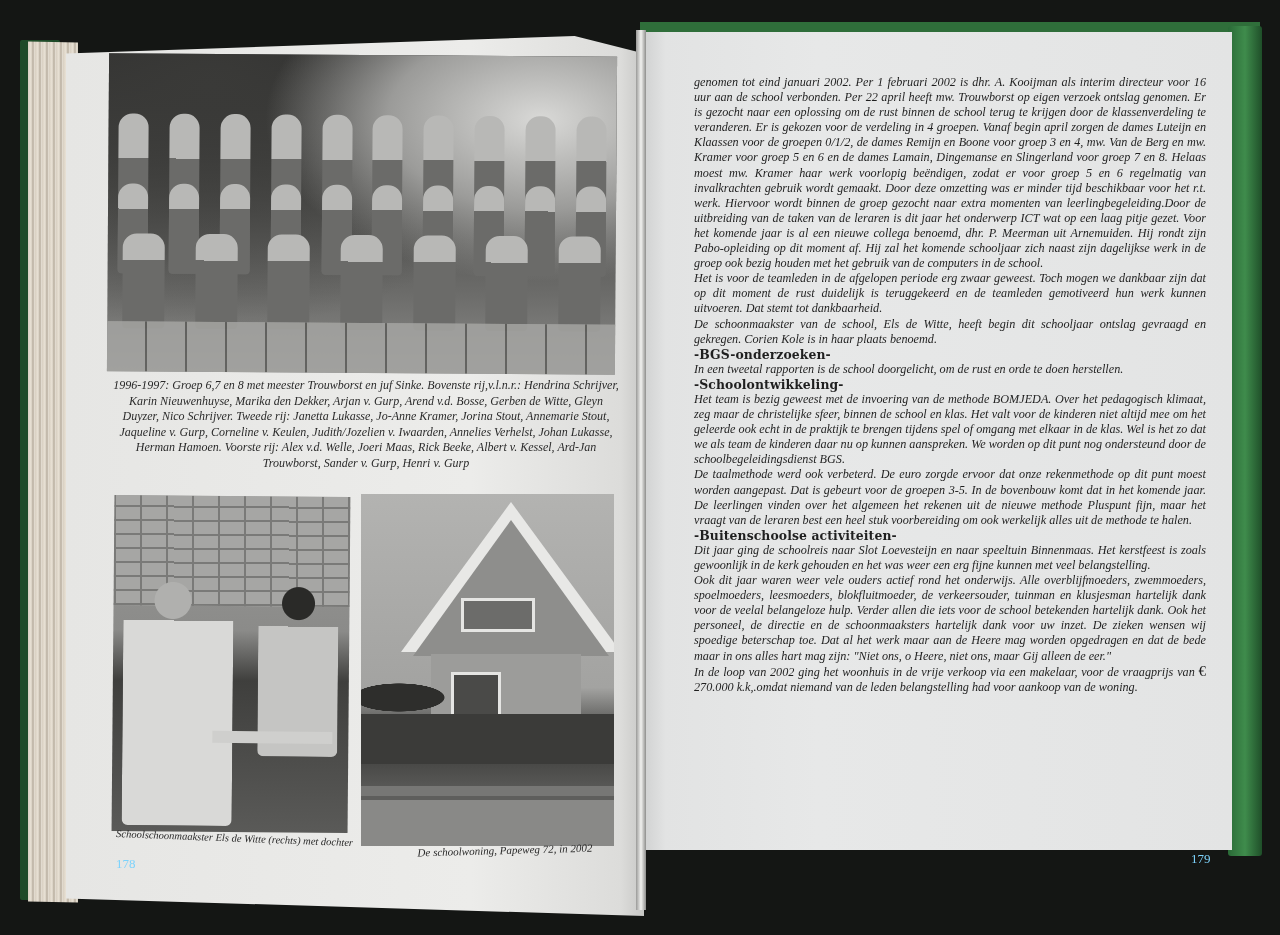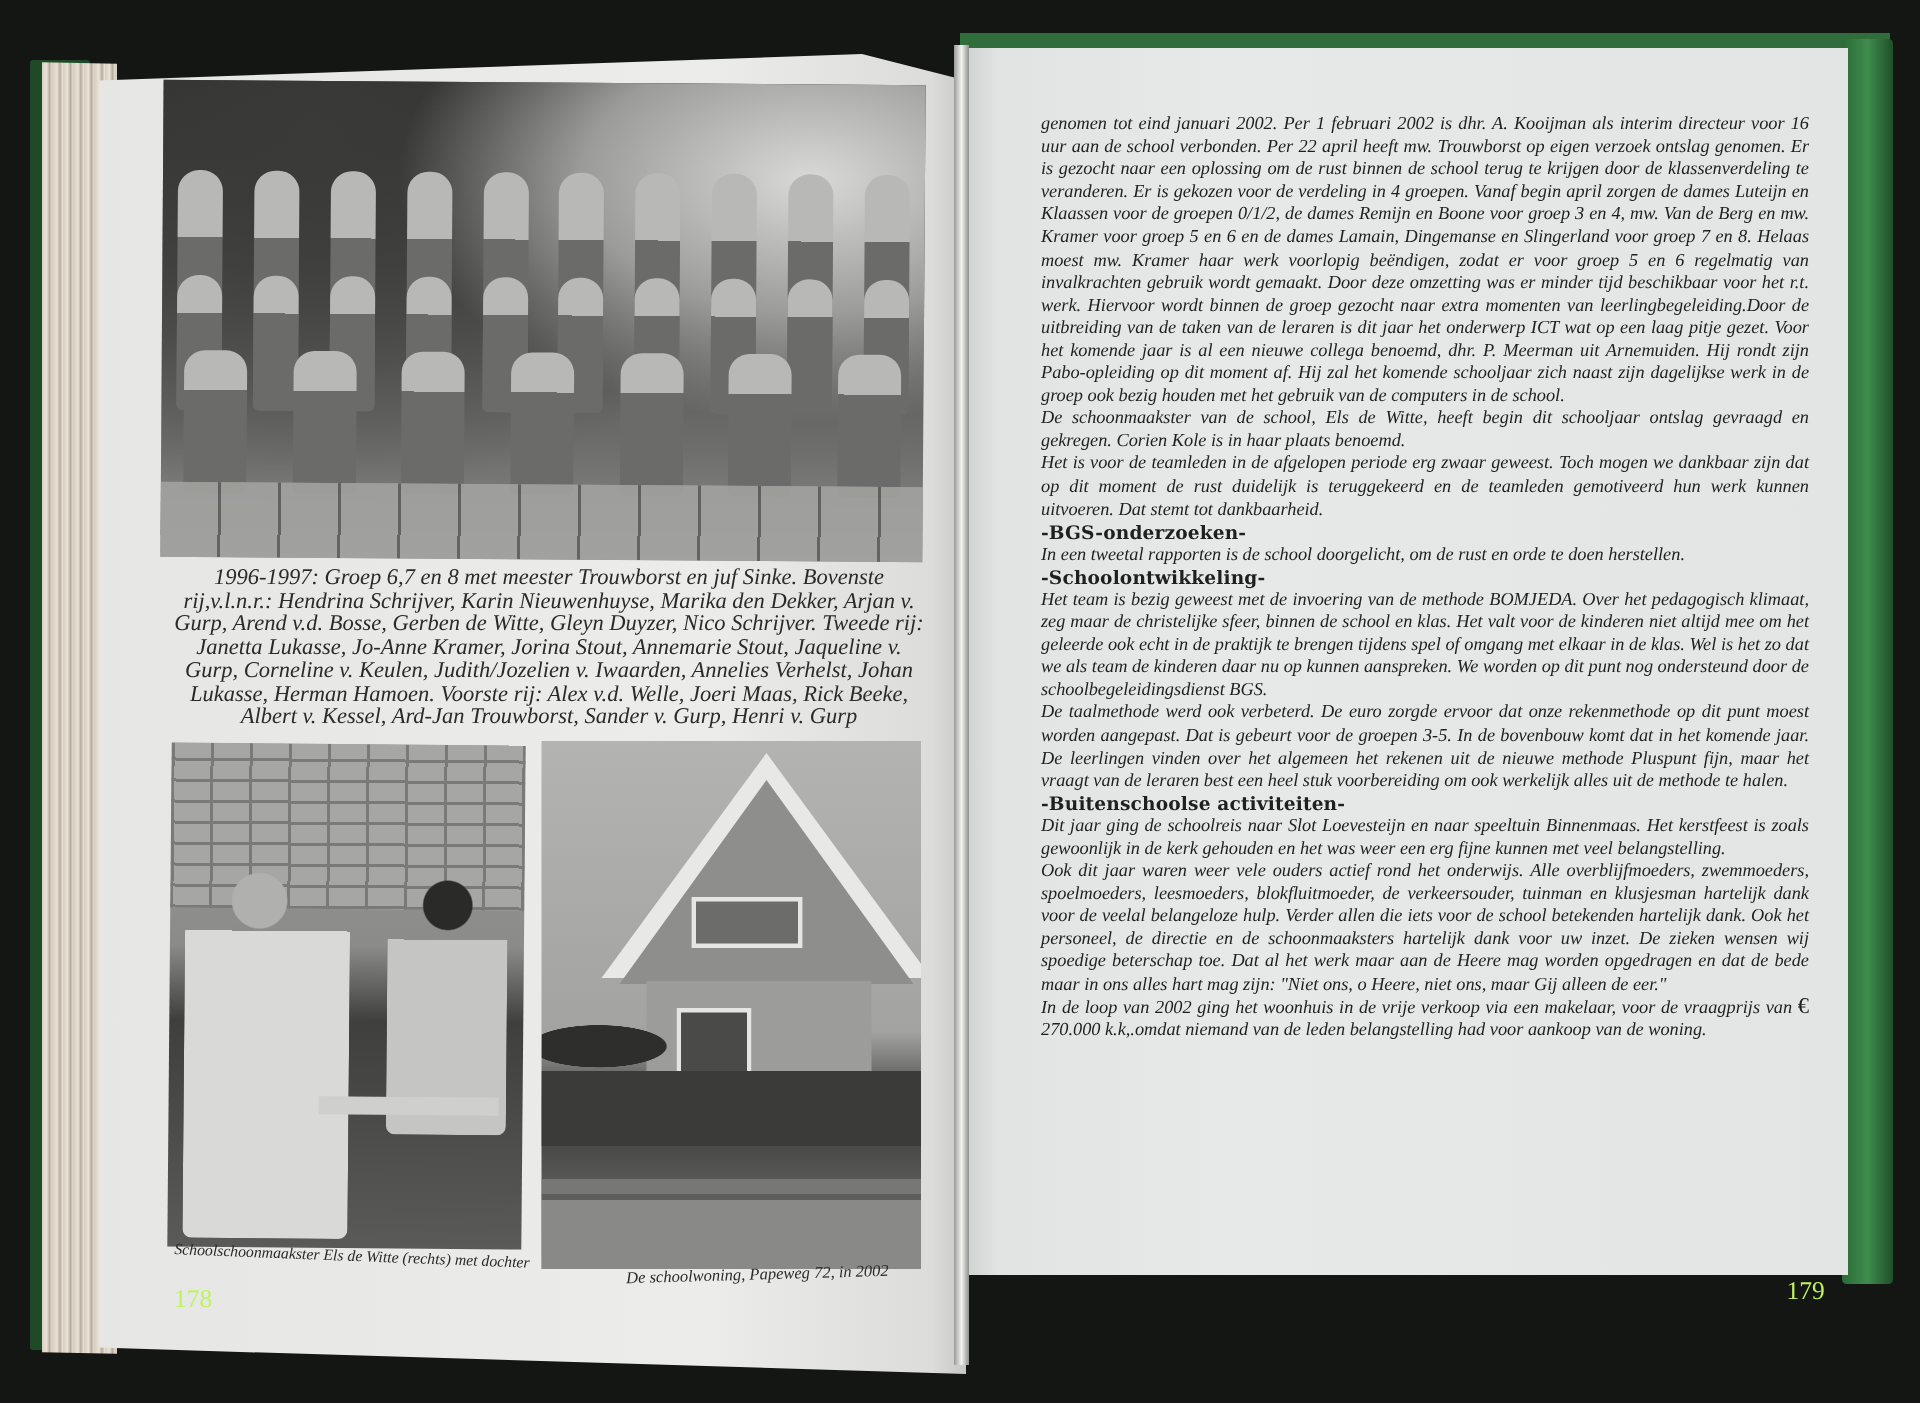--- a/index.html
+++ b/index.html
@@ -118,27 +118,27 @@
     position: absolute; left: 0; top: 175px; width: 253px; height: 95px;
     background: radial-gradient(ellipse at 15% 30%, #2e2e2c 0 45px, transparent 46px),
                 linear-gradient(180deg, transparent 0 45px, #3b3b39 45px 100%);
   }
   .photo-house .road {
     position: absolute; left: 0; bottom: 0; width: 100%; height: 60px;
     background: linear-gradient(180deg, #777775 0 10px, #5e5e5c 10px 14px, #898987 14px 100%);
   }
   
   .caption {
-    position: absolute; font-style: italic; color: #2a2a2a; font-size: 15px; line-height: 15.5px;
+    position: absolute; font-style: italic; color: #2a2a2a; font-size: 12px; line-height: 15.5px;
     text-align: center;
   }
   .caption-class { left: 112px; top: 378px; width: 508px; }
   .caption-cleaning { left: 115px; top: 826px; width: 240px; font-size: 10.5px; transform: rotate(2.2deg); transform-origin: left top; }
   .caption-house { left: 395px; top: 843px; width: 220px; font-size: 11px; transform: rotate(-1.6deg); }
-  .page-number { position: absolute; font-size: 17px; color: #bef264; }
+  .page-number { position: absolute; font-size: 13px; color: #7dd3fc; }
   .pn-left { left: 116px; top: 856px; }
   .pn-right { left: 1191px; top: 851px; }
   
   .body-text {
     position: absolute; left: 694px; top: 75px; width: 512px;
     font-size: 12.2px; line-height: 15.1px; color: #1f1f1f;
   }
   .body-text p { margin: 0; font-style: italic; text-align: justify; font-family: Liberation Serif, serif; }
   .body-text h3 {
     margin: 0; font-size: 12.4px; font-weight: bold; font-style: normal; line-height: 15.1px;
@@ -212,22 +212,22 @@
   <div class="window-bottom"></div>
   <div class="hedge"></div>
   <div class="road"></div>
 </div>
 <div class="caption caption-house">De schoolwoning, Papeweg 72,  in 2002</div>
 
 <div class="page-number pn-left">178</div>
 
 <div class="body-text">
   <p>genomen tot eind januari 2002. Per 1 februari 2002 is dhr. A. Kooijman als interim directeur voor 16 uur aan de school verbonden. Per 22 april heeft mw. Trouwborst op eigen verzoek ontslag genomen. Er is gezocht naar een oplossing om de rust binnen de school terug te krijgen door de klassenverdeling te veranderen. Er is gekozen voor de verdeling in 4 groepen. Vanaf begin april zorgen de dames Luteijn en Klaassen voor de groepen 0/1/2, de dames Remijn en Boone voor groep 3 en 4, mw. Van de Berg en mw. Kramer voor groep 5 en 6 en de dames Lamain, Dingemanse en Slingerland voor groep 7 en 8. Helaas moest mw. Kramer haar werk voorlopig beëndigen, zodat er voor groep 5 en 6 regelmatig van invalkrachten gebruik wordt gemaakt. Door deze omzetting was er minder tijd beschikbaar voor het r.t. werk. Hiervoor wordt binnen de groep gezocht naar extra momenten van leerlingbegeleiding.Door de uitbreiding van de taken van de leraren is dit jaar het onderwerp ICT wat op een laag pitje gezet. Voor het komende jaar is al een nieuwe collega benoemd, dhr. P. Meerman uit Arnemuiden. Hij rondt zijn Pabo-opleiding op dit moment af. Hij zal het komende schooljaar zich naast zijn dagelijkse werk in de groep ook bezig houden met het gebruik van de computers in de school.</p>
+  <p>Het is voor de teamleden in de afgelopen periode erg zwaar geweest. Toch mogen we dankbaar zijn dat op dit moment de rust duidelijk is teruggekeerd en de teamleden gemotiveerd hun werk kunnen uitvoeren. Dat stemt tot dankbaarheid.</p>
   <p>De schoonmaakster van de school, Els de Witte, heeft begin dit schooljaar ontslag gevraagd en gekregen. Corien Kole is in haar plaats benoemd.</p>
-  <p>Het is voor de teamleden in de afgelopen periode erg zwaar geweest. Toch mogen we dankbaar zijn dat op dit moment de rust duidelijk is teruggekeerd en de teamleden gemotiveerd hun werk kunnen uitvoeren. Dat stemt tot dankbaarheid.</p>
   <h3> -BGS-onderzoeken-</h3>
   <p>In een tweetal rapporten is de school doorgelicht, om de rust en orde te doen herstellen.</p>
   <h3>-Schoolontwikkeling-</h3>
   <p>Het team is bezig geweest met de invoering van de methode BOMJEDA. Over het pedagogisch klimaat, zeg maar de christelijke sfeer, binnen de school en klas. Het valt voor de kinderen niet altijd mee om het geleerde ook echt in de praktijk te brengen tijdens spel of omgang met elkaar in de klas. Wel is het zo dat we als team de kinderen daar nu op kunnen aanspreken. We worden op dit punt nog ondersteund door de schoolbegeleidingsdienst BGS.</p>
   <p>De taalmethode werd ook verbeterd. De euro zorgde ervoor dat onze rekenmethode op dit punt moest worden aangepast. Dat is gebeurt voor de groepen 3-5. In de bovenbouw komt dat in het komende jaar. De leerlingen vinden over het algemeen het rekenen uit de nieuwe methode Pluspunt fijn, maar het vraagt van de leraren best een heel stuk voorbereiding om ook werkelijk alles uit de methode te halen.</p>
   <h3>-Buitenschoolse activiteiten-</h3>
   <p>Dit jaar ging de schoolreis naar Slot Loevesteijn en naar speeltuin Binnenmaas. Het kerstfeest is zoals gewoonlijk in de kerk gehouden en het was weer een erg fijne kunnen met veel belangstelling.</p>
   <p>Ook dit jaar waren weer vele ouders actief rond het onderwijs. Alle overblijfmoeders, zwemmoeders, spoelmoeders, leesmoeders, blokfluitmoeder, de verkeersouder, tuinman en klusjesman hartelijk dank voor de veelal belangeloze hulp. Verder allen die iets voor de school betekenden hartelijk dank. Ook het personeel, de directie en de schoonmaaksters hartelijk dank voor uw inzet. De zieken wensen wij spoedige beterschap toe. Dat al het werk maar aan de Heere mag worden opgedragen en dat de bede maar in ons alles hart mag zijn: "Niet ons, o Heere, niet ons, maar Gij alleen de eer."</p>
   <p><span>In de loop van 2002 ging het woonhuis in de vrije verkoop via een makelaar, voor de vraagprijs van </span><span class="euro">€</span><span> 270.000 k.k,.omdat niemand van de leden belangstelling had voor aankoop van de woning.</span></p>
 </div>

